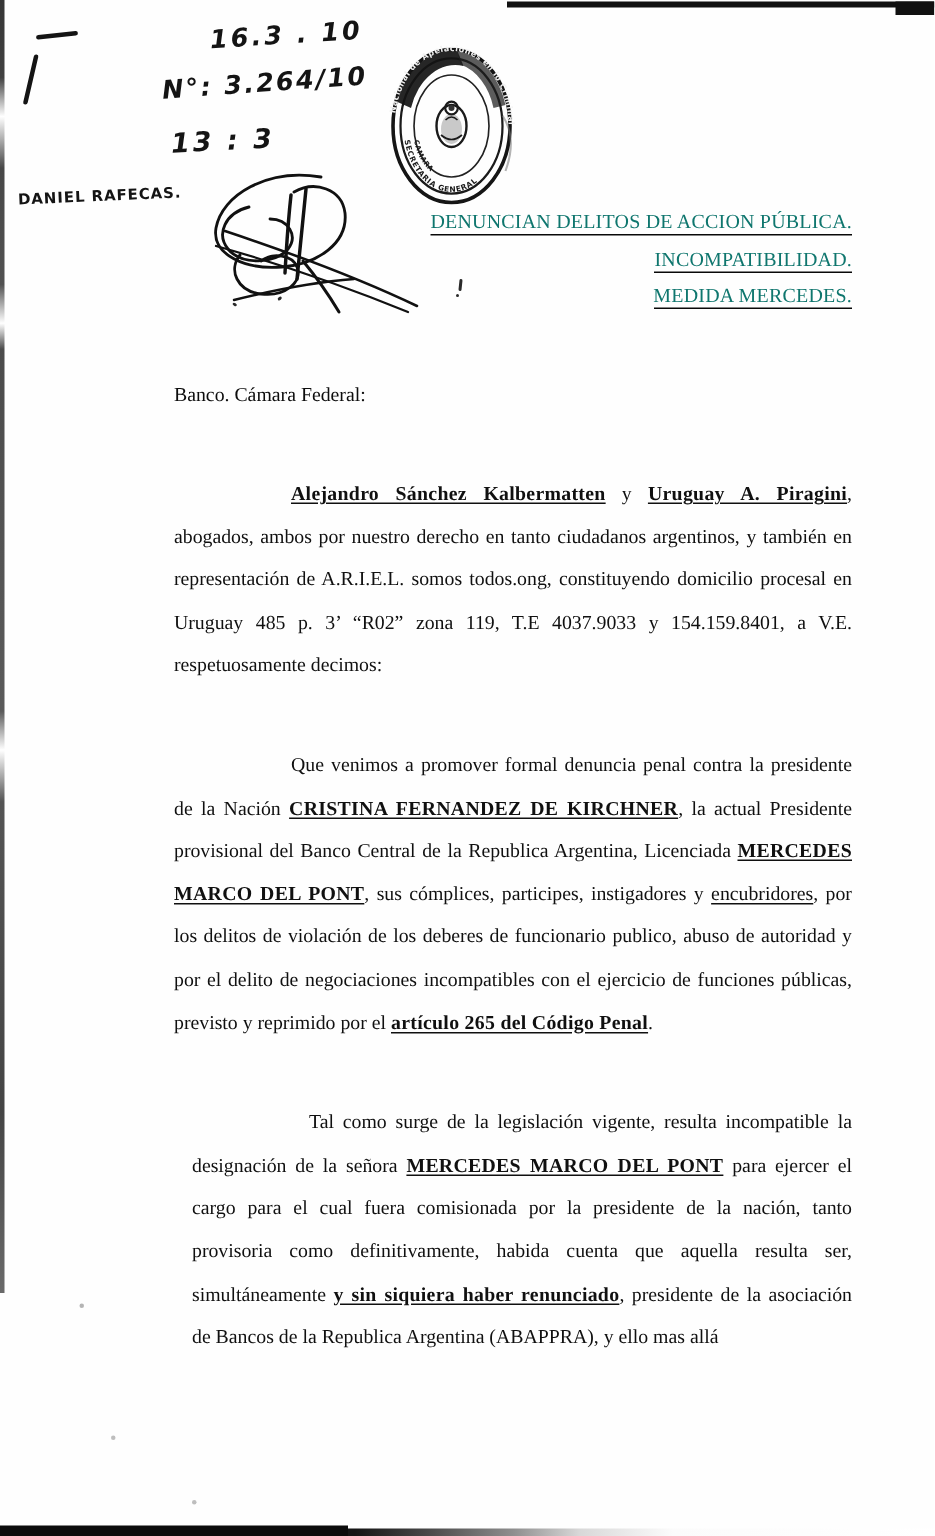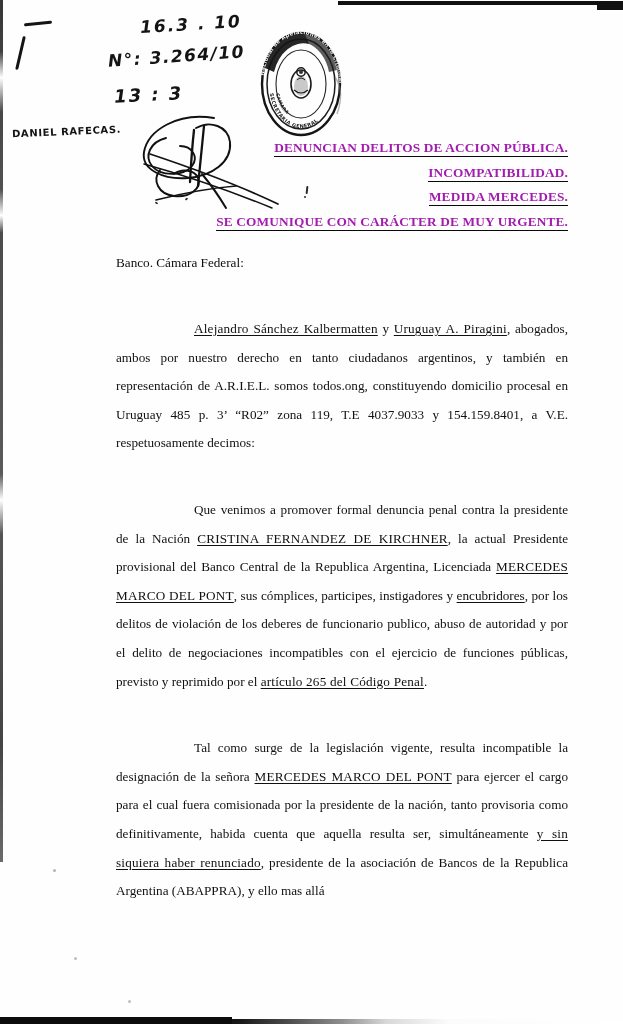--- a/index.html
+++ b/index.html
@@ -131,24 +131,24 @@
 
   
   #title-block {
     position: absolute;
     left: 180px; top: 136px;
     width: 388px;
     text-align: right;
   }
   #title-block .tline {
     font-size: 13.3px;
-    font-weight: bold;
+    font-weight: normal;
     letter-spacing: .15px;
     line-height: 24.5px;
-    color: #a21caf;
+    color: #0f766e;
   }
   #title-block .tline span {
     border-bottom: 1.3px solid #080808;
     padding-bottom: 1px;
   }
 
   
   #body {
     position: absolute;
     left: 116px; top: 253px;
@@ -161,23 +161,23 @@
   }
   .para {
     font-size: 13.2px;
     line-height: 28.6px;
     text-align: justify;
     text-justify: inter-word;
     margin: 0 0 38px 0;
     text-indent: 78px;
     color: #101010;
   }
-  .para.p3 { margin-bottom: 0; }
+  .para.p3 { margin-bottom: 0; margin-left: 12px; }
   .u   { text-decoration: underline; text-underline-offset: 2px; }
-  .bu  { font-weight: normal; text-decoration: underline; text-underline-offset: 2px; letter-spacing: .2px; }
+  .bu  { font-weight: bold; text-decoration: underline; text-underline-offset: 2px; letter-spacing: .2px; }
 </style>
 </head>
 <body>
 
 <div id="page">
 
   <div class="scan-edge-left"></div>
   <div class="scan-edge-top"></div>
   <div class="scan-edge-top2"></div>
   <div class="scan-edge-bottom"></div>
@@ -260,23 +260,20 @@
   <div id="title-block">
     <div class="tline">
       <span>DENUNCIAN  DELITOS DE ACCION PÚBLICA.</span>
     </div>
     <div class="tline">
       <span>INCOMPATIBILIDAD.</span>
     </div>
     <div class="tline">
       <span>MEDIDA MERCEDES.</span>
     </div>
-    <div class="tline">
-      <span>SE COMUNIQUE CON CARÁCTER DE MUY URGENTE.</span>
-    </div>
   </div>
 
   <div id="body">
 
     <p class="salutation">Banco. Cámara Federal:</p>
 
     <p class="para">
       <span class="bu">Alejandro Sánchez Kalbermatten</span><span> y </span><span class="bu">Uruguay A. Piragini</span><span>, abogados, ambos por nuestro derecho en tanto ciudadanos argentinos, y también en representación de A.R.I.E.L. somos todos.ong, constituyendo domicilio procesal en Uruguay 485 p. 3’ “R02”  zona 119, T.E 4037.9033 y 154.159.8401, a V.E. respetuosamente decimos:</span>
     </p>
 

